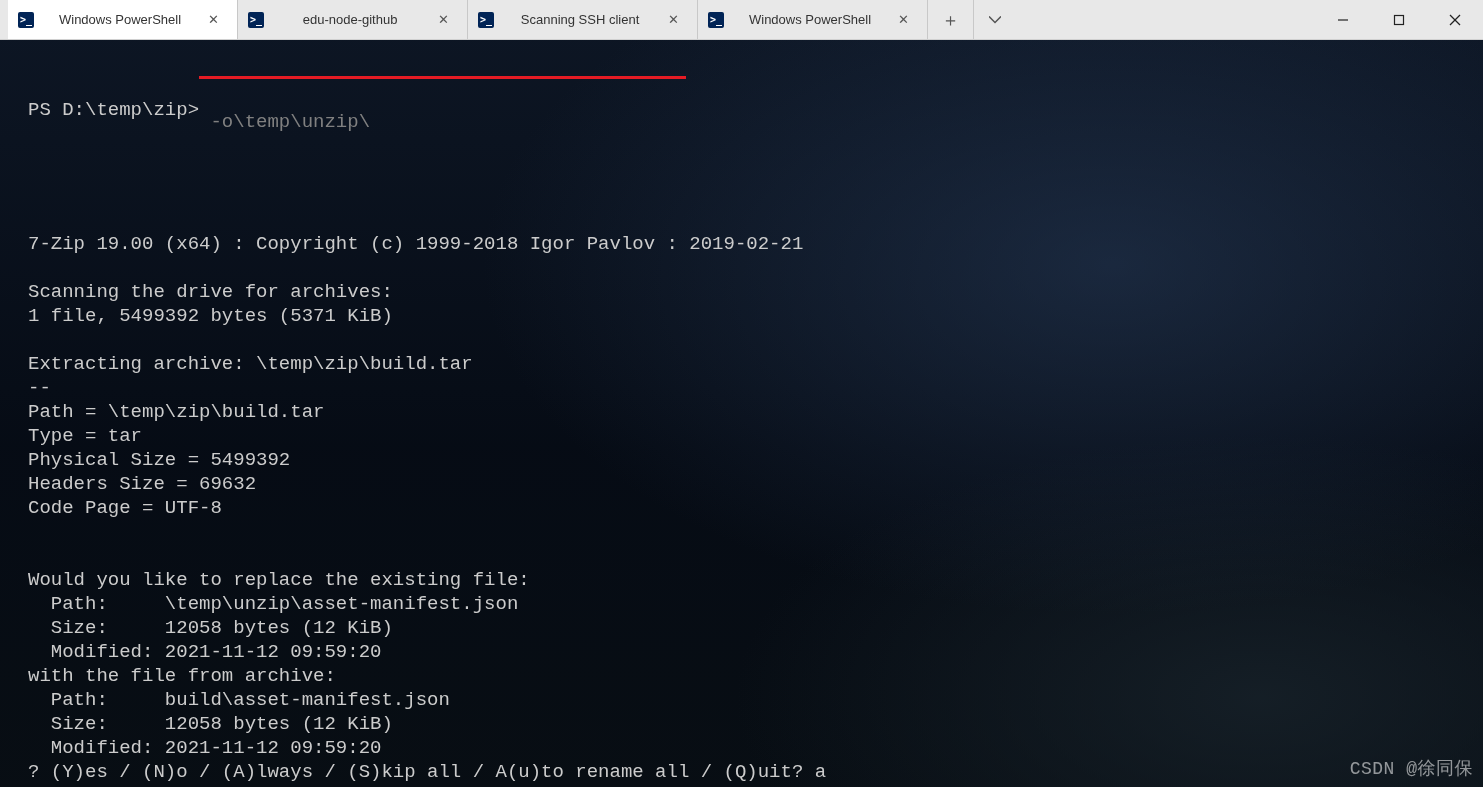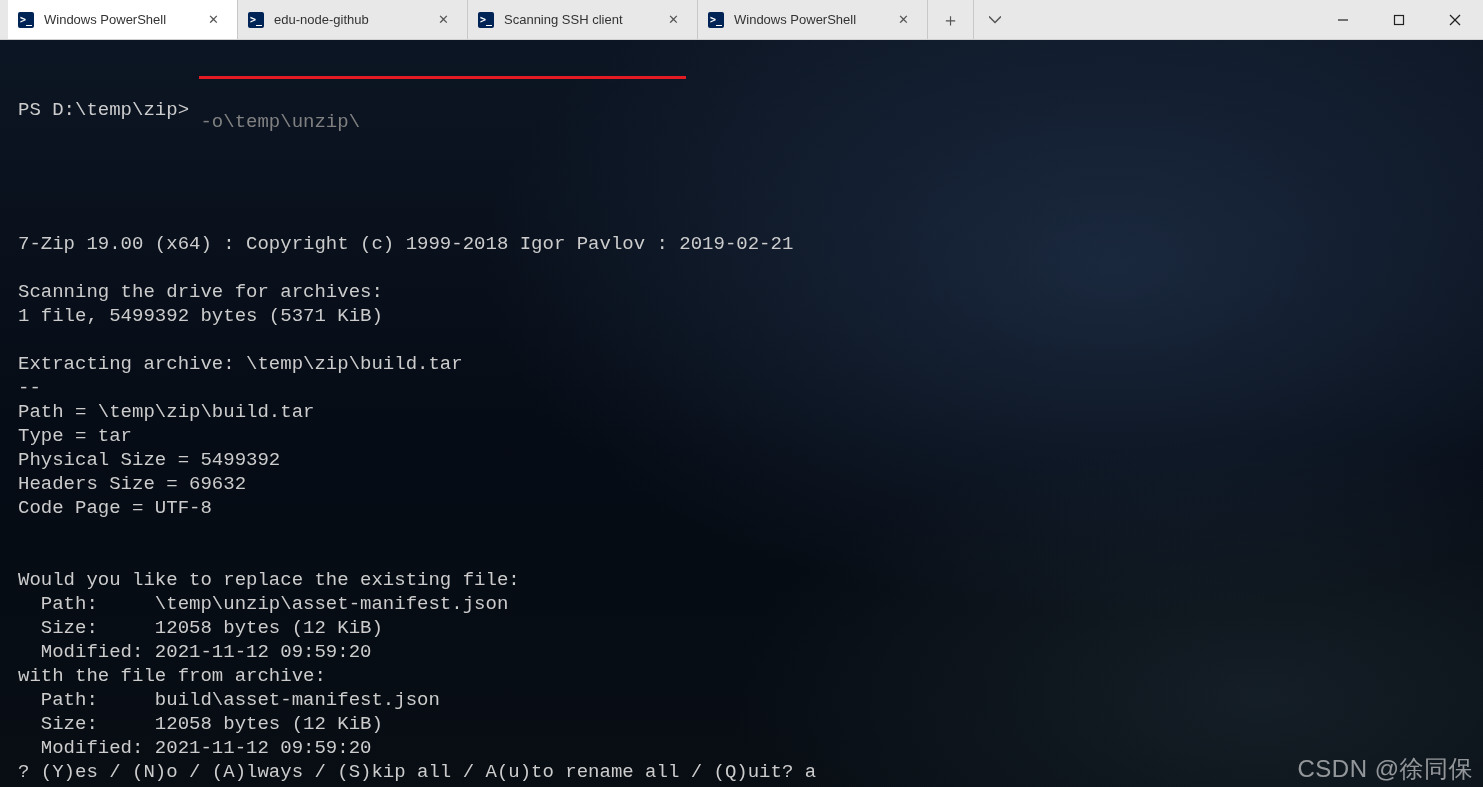--- a/index.html
+++ b/index.html
@@ -26,21 +26,21 @@
   }
   .tab.active { background: #fff; }
   .tab .ps-icon {
     width: 16px; height: 16px;
     background: #012456;
     border-radius: 2px;
     display: flex; align-items: center; justify-content: center;
     color: #fff; font-size: 10px; font-weight: bold;
     font-family: Consolas, monospace;
   }
-  .tab .label { flex: 1; white-space: nowrap; overflow: hidden; text-overflow: ellipsis; }
+  .tab .label { flex: 1; white-space: nowrap; overflow: hidden; text-overflow: ellipsis; text-align: center; }
   .tab .close { color: #555; font-size: 13px; padding: 0 2px; cursor: pointer; }
   .newtab {
     width: 46px; display:flex; align-items:center; justify-content:center;
     color:#555; font-size:18px; border-right:1px solid #c8c8c8; cursor:pointer;
   }
   .dropdown {
     width: 42px; display:flex; align-items:center; justify-content:center;
     color:#555; font-size:11px; cursor:pointer;
   }
   .spacer { flex: 1; }
@@ -55,41 +55,41 @@
     width: 100%; height: 747px;
     background: #05070a;
     background-image:
       radial-gradient(ellipse 900px 500px at 75% 30%, rgba(40,60,90,0.55), rgba(5,10,18,0) 70%),
       radial-gradient(ellipse 700px 350px at 85% 88%, rgba(22,32,40,0.9), rgba(5,7,10,0) 75%),
       linear-gradient(to bottom, rgba(14,24,40,0.85) 0%, rgba(6,12,22,0.9) 55%, rgba(8,14,20,0.95) 100%);
     color: #cccccc;
     font-family: Consolas, "Courier New", monospace;
     font-size: 19px;
     line-height: 24px;
-    padding: 10px 18px;
+    padding: 10px 28px;
     position: relative;
     white-space: pre;
   }
   .prompt-line { display:flex; align-items:flex-start; }
   .prompt { color: #cccccc; }
   .cmd { color: #f9f1a5; }
   .opt { color: #808080; margin-top: 12px; }
   .underline {
     position:absolute;
     left: 199px; top: 36px;
     height: 3px; width: 487px;
     background: #e51b24;
   }
   .body { margin-top: 2px; }
   .watermark {
     position: absolute;
     right: 10px; bottom: 6px;
     color: rgba(255,255,255,0.55);
-    font-family: Liberation Sans, sans-serif;
-    font-size: 24px;
+    font-family: Liberation Mono, monospace;
+    font-size: 18px;
     letter-spacing: 0.5px;
   }
 </style>
 </head>
 <body>
 
 <div class="titlebar">
   <div class="tabs">
     <div class="tab active">
       <span class="ps-icon">&gt;_</span>

